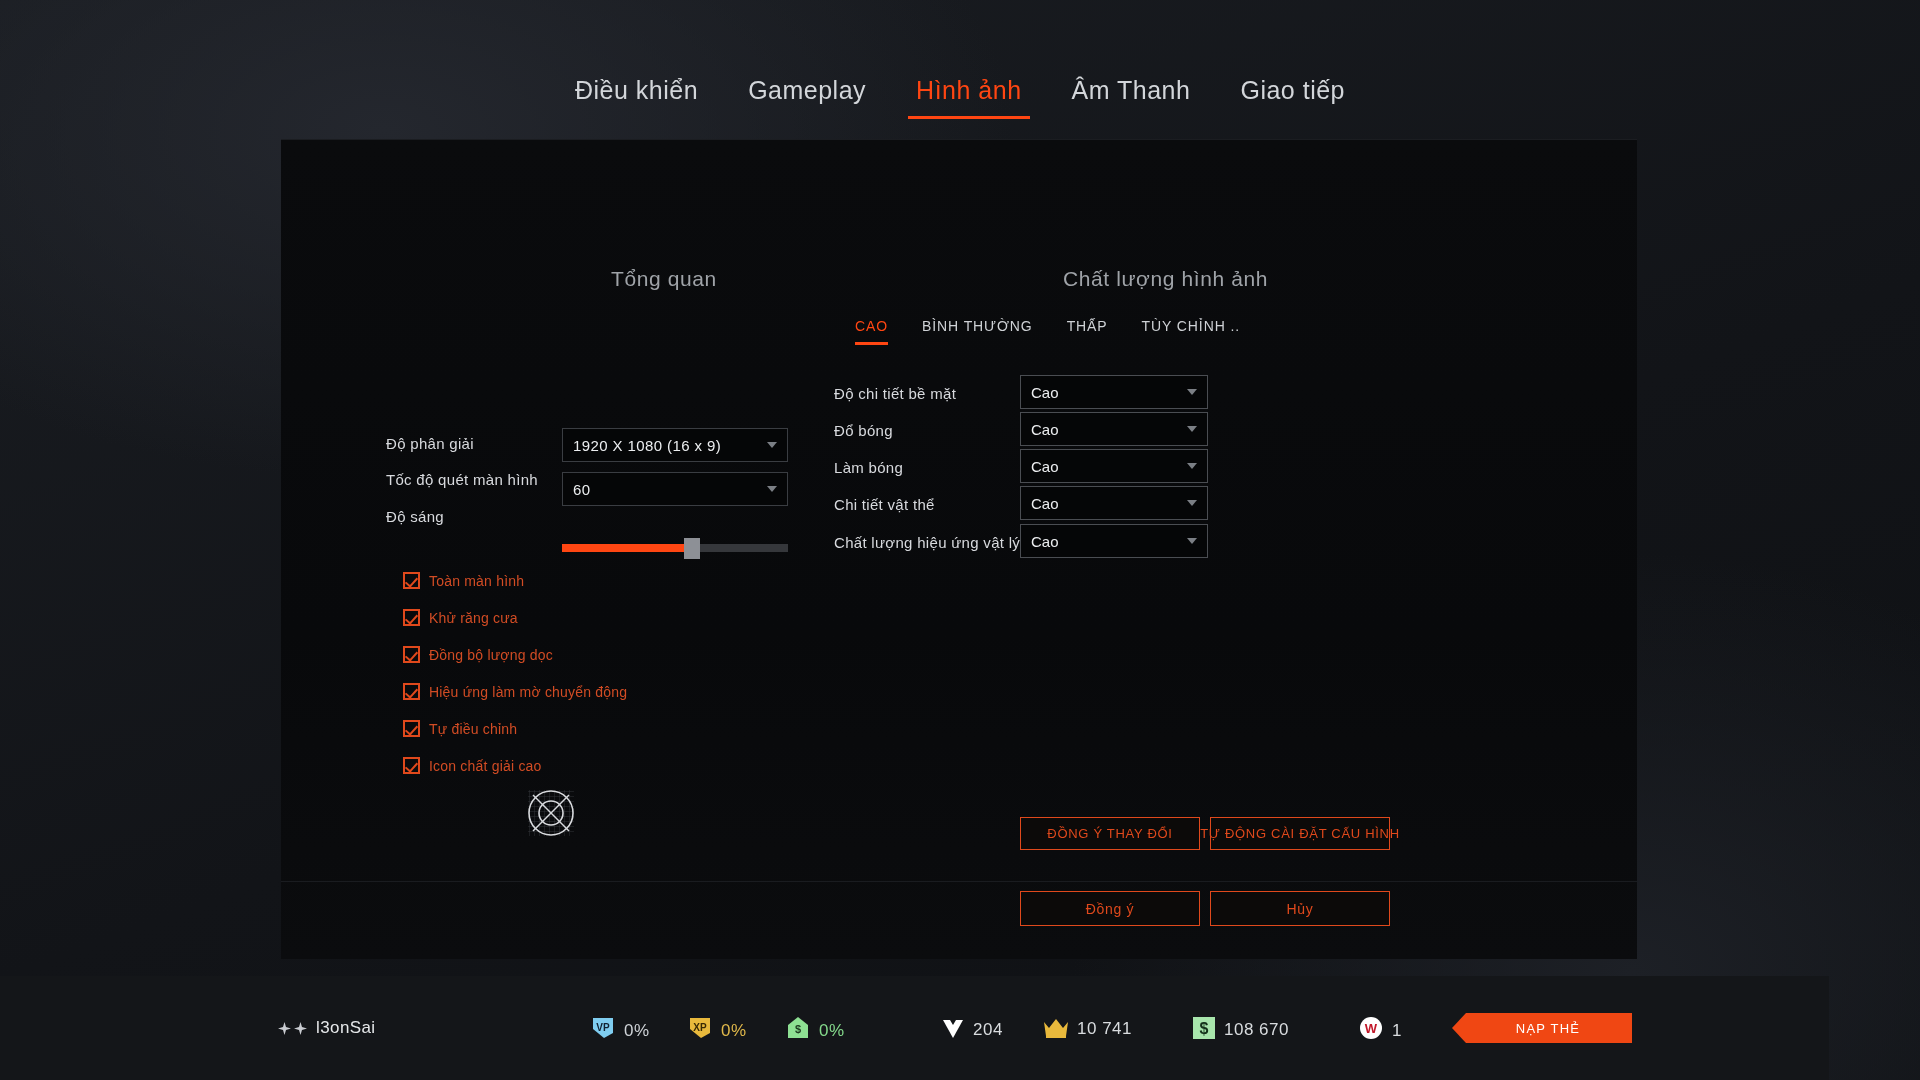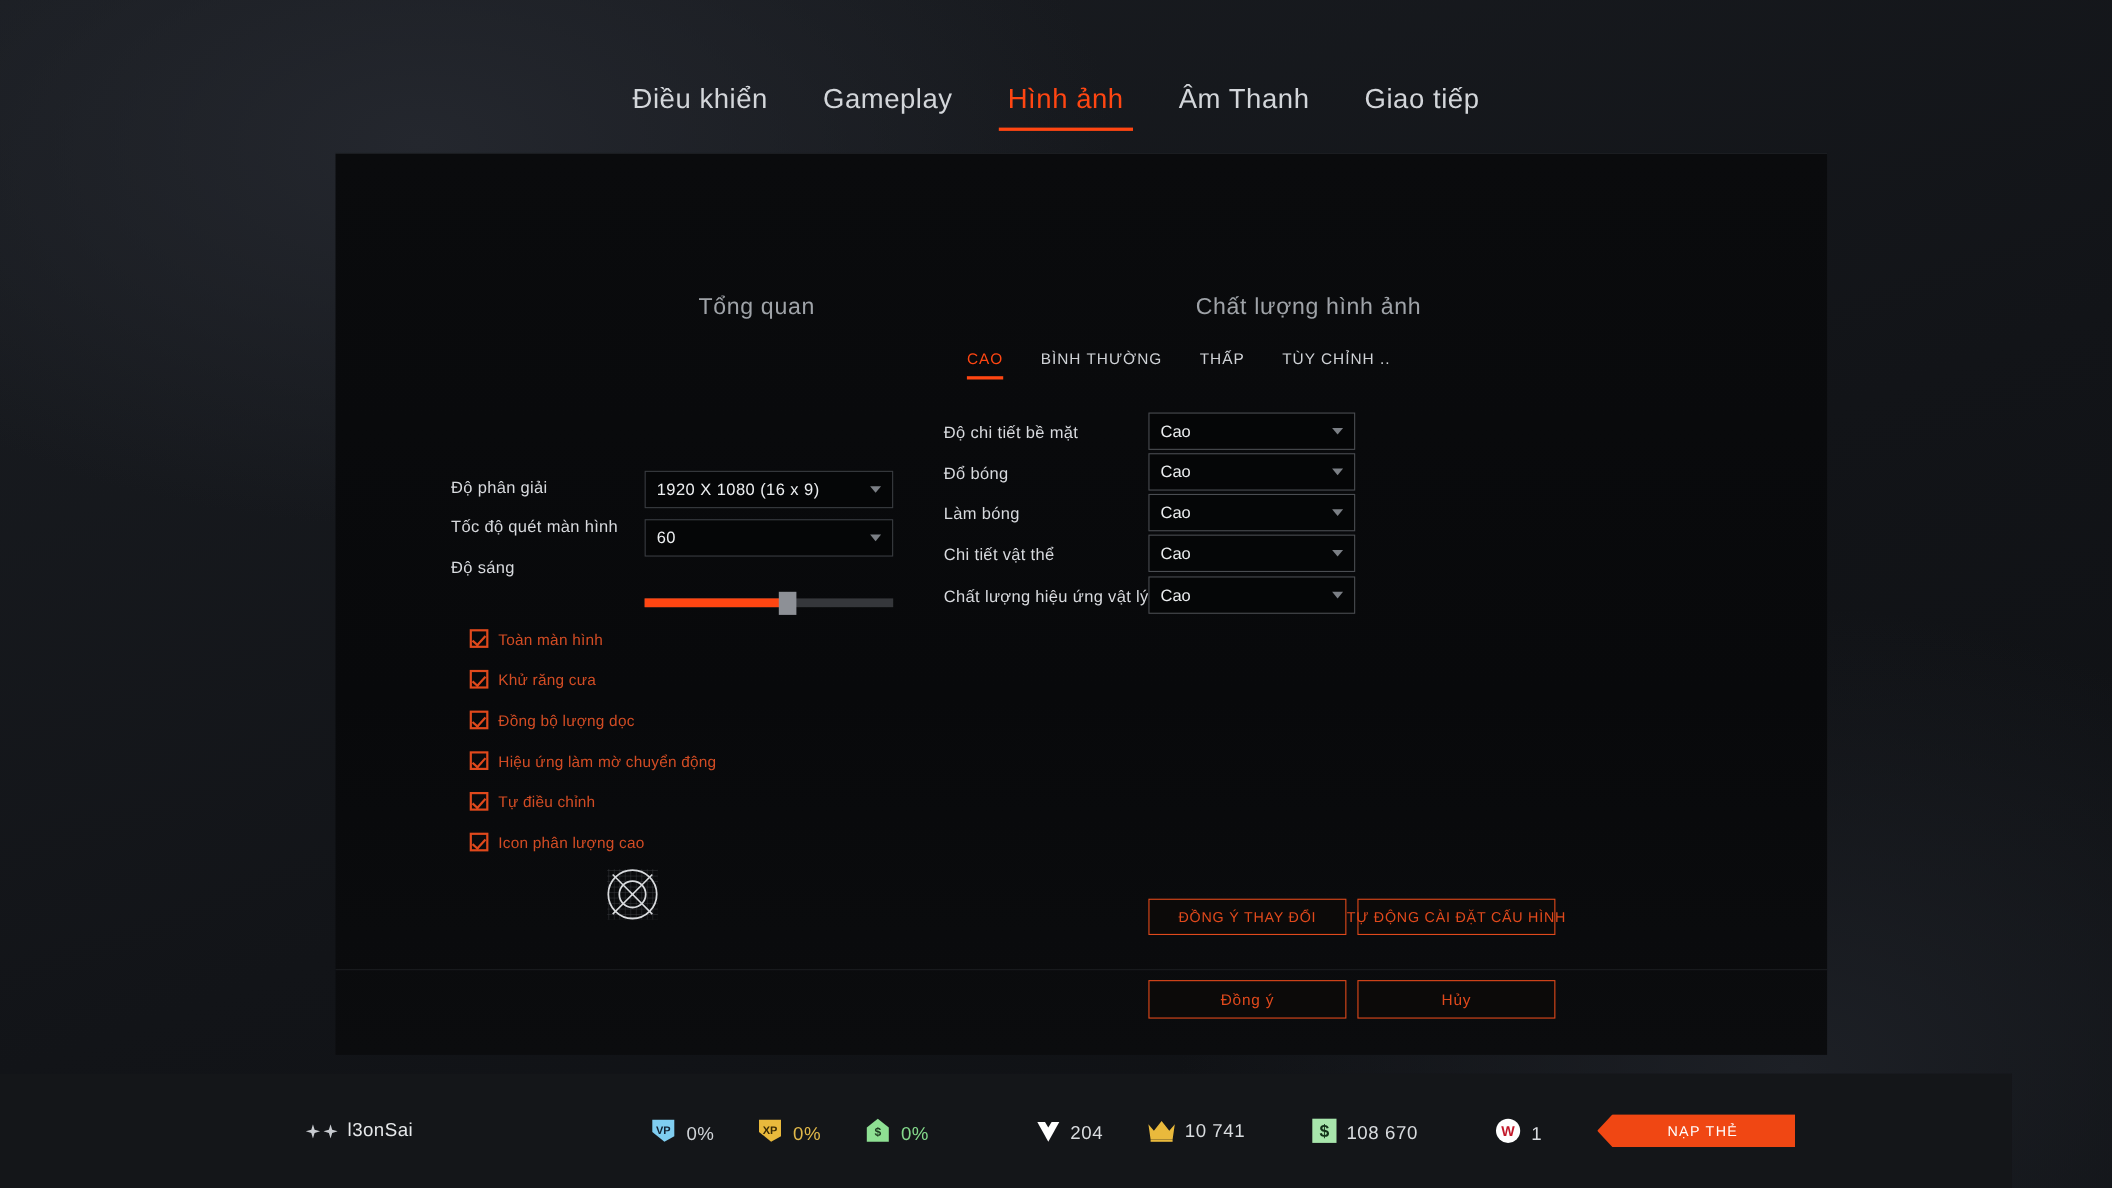--- a/index.html
+++ b/index.html
@@ -52,21 +52,20 @@
 
   
   .panel {
     position: absolute;
     left: 281px;
     top: 139px;
     width: 1356px;
     height: 820px;
     background: linear-gradient(180deg, #0a0b0d 0%, #08090b 60%, #0b0c0e 100%);
     border-top: 1px solid #1b1d21;
-    margin-left: 24px;
   }
   .panel-divider {
     position: absolute;
     left: 0; right: 0;
     top: 741px;
     height: 1px;
     background: #1a1c20;
   }
 
   .col-title {
@@ -369,21 +368,21 @@
   <div class="check-row" style="top:543px">
     <span class="cbox"></span>
     <span class="cb-label">Hiệu ứng làm mờ chuyển động</span>
   </div>
   <div class="check-row" style="top:580px">
     <span class="cbox"></span>
     <span class="cb-label">Tự điều chỉnh</span>
   </div>
   <div class="check-row" style="top:617px">
     <span class="cbox"></span>
-    <span class="cb-label">Icon phân lượng cao</span>
+    <span class="cb-label">Icon chất giải cao</span>
   </div>
 
   <svg class="crosshair" viewBox="0 0 54 54">
     <defs>
       <pattern id="grid" width="5" height="5" patternUnits="userSpaceOnUse">
         <path d="M5 0 L0 0 0 5" fill="none" stroke="#3a3c40" stroke-width="0.8"></path>
       </pattern>
     </defs>
     <rect x="4" y="4" width="46" height="46" fill="url(#grid)"></rect>
     <circle cx="27" cy="27" r="22" fill="none" stroke="#d8dadd" stroke-width="1.6"></circle>

